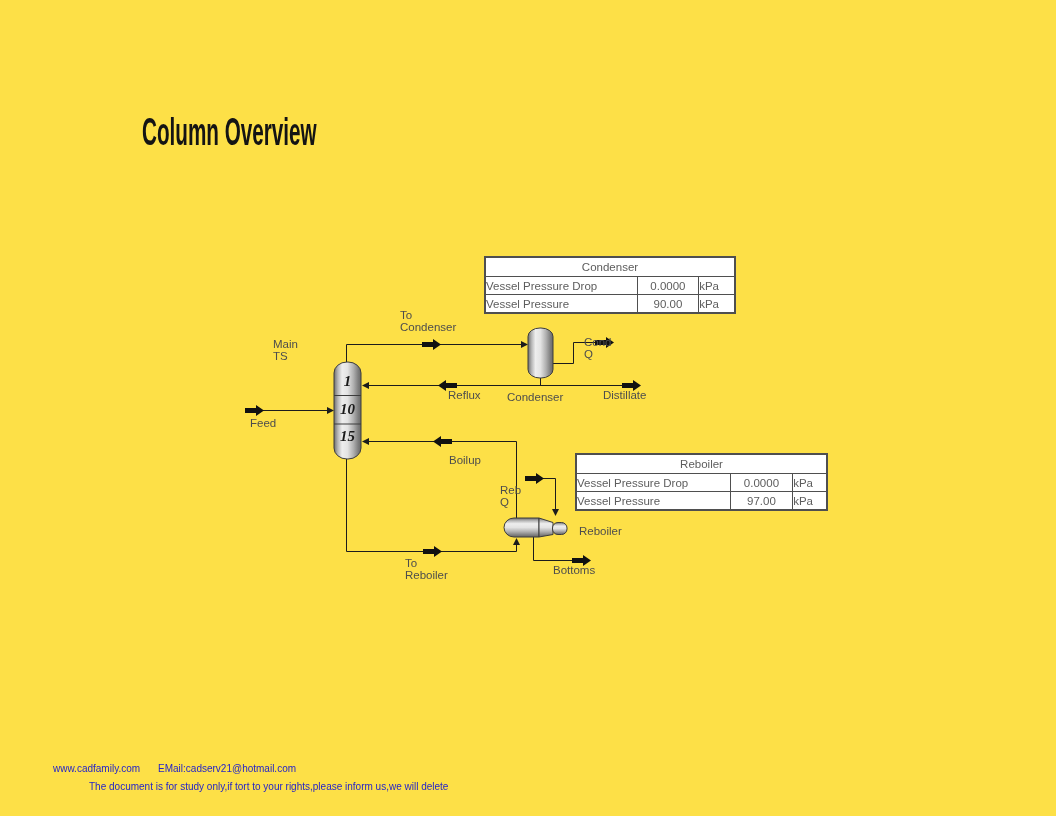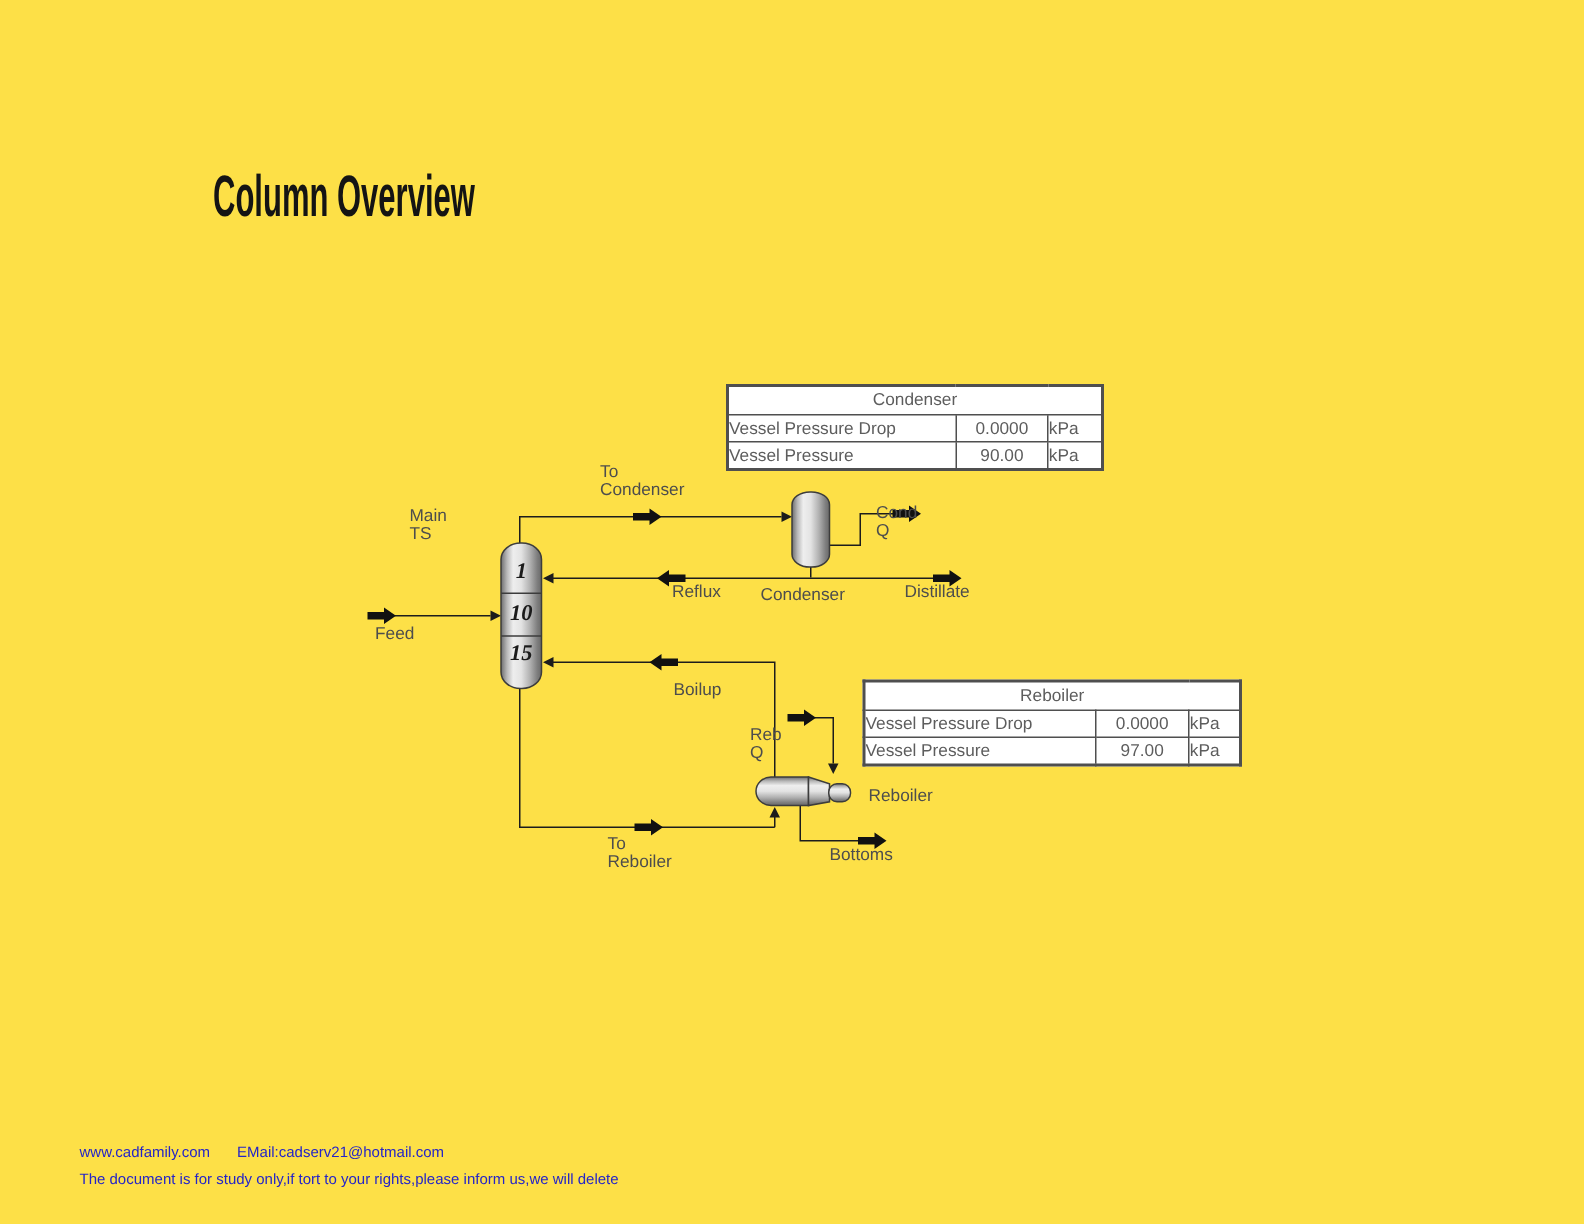--- a/index.html
+++ b/index.html
@@ -210,15 +210,15 @@
     </tr>
     <tr>
       <td class="c-label">Vessel Pressure</td>
       <td class="c-value">97.00</td>
       <td class="c-unit">kPa</td>
     </tr>
   </tbody>
     </table>
 
   <div class="footer" style="top:760px;"><span>www.cadfamily.com</span><span style="display:inline-block;width:18px;"></span><span>EMail:cadserv21@hotmail.com</span></div>
-  <div class="footer" style="top:778px;">The document is for study only,if tort to your rights,please inform us,we will delete</div>
+  <div class="footer" style="top:778px;margin-left:36px;">The document is for study only,if tort to your rights,please inform us,we will delete</div>
 
 </div>
 
 </body></html>

